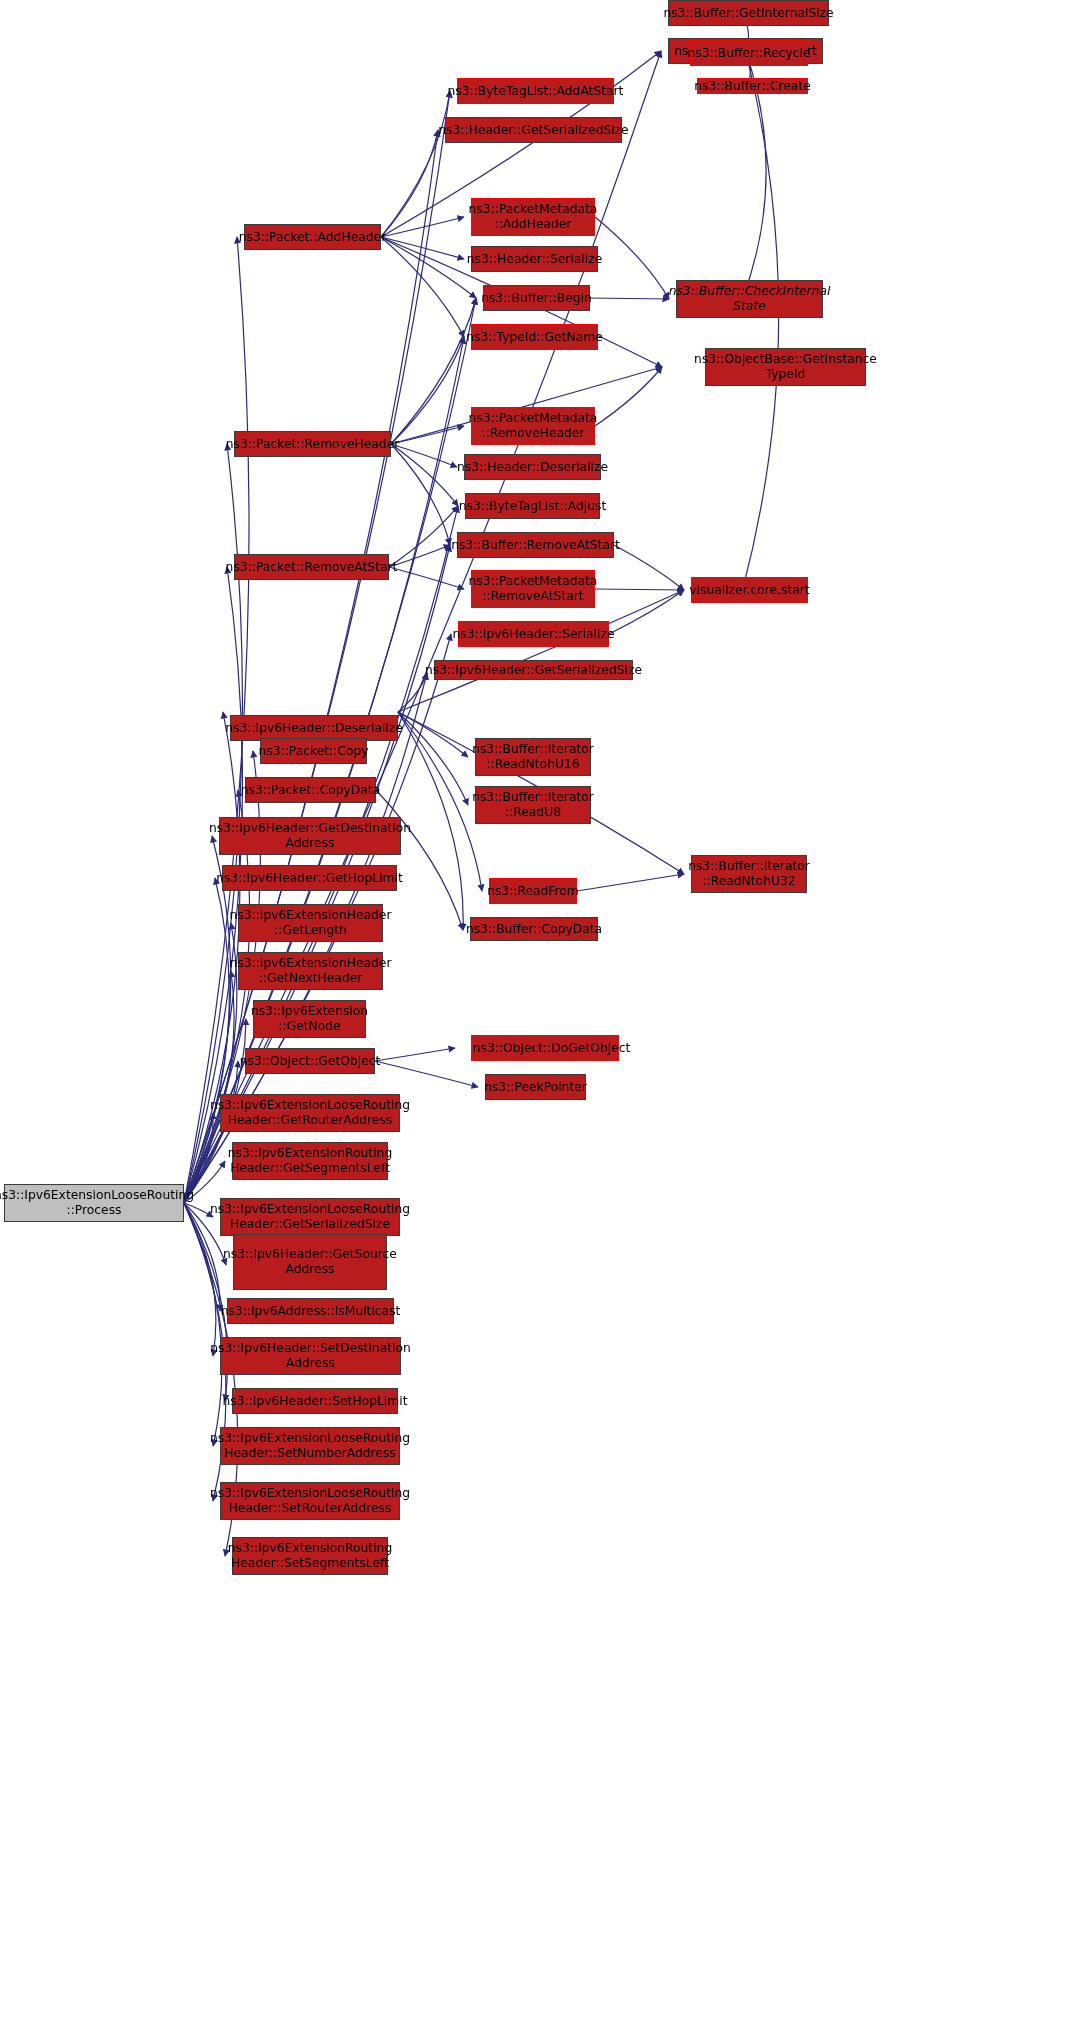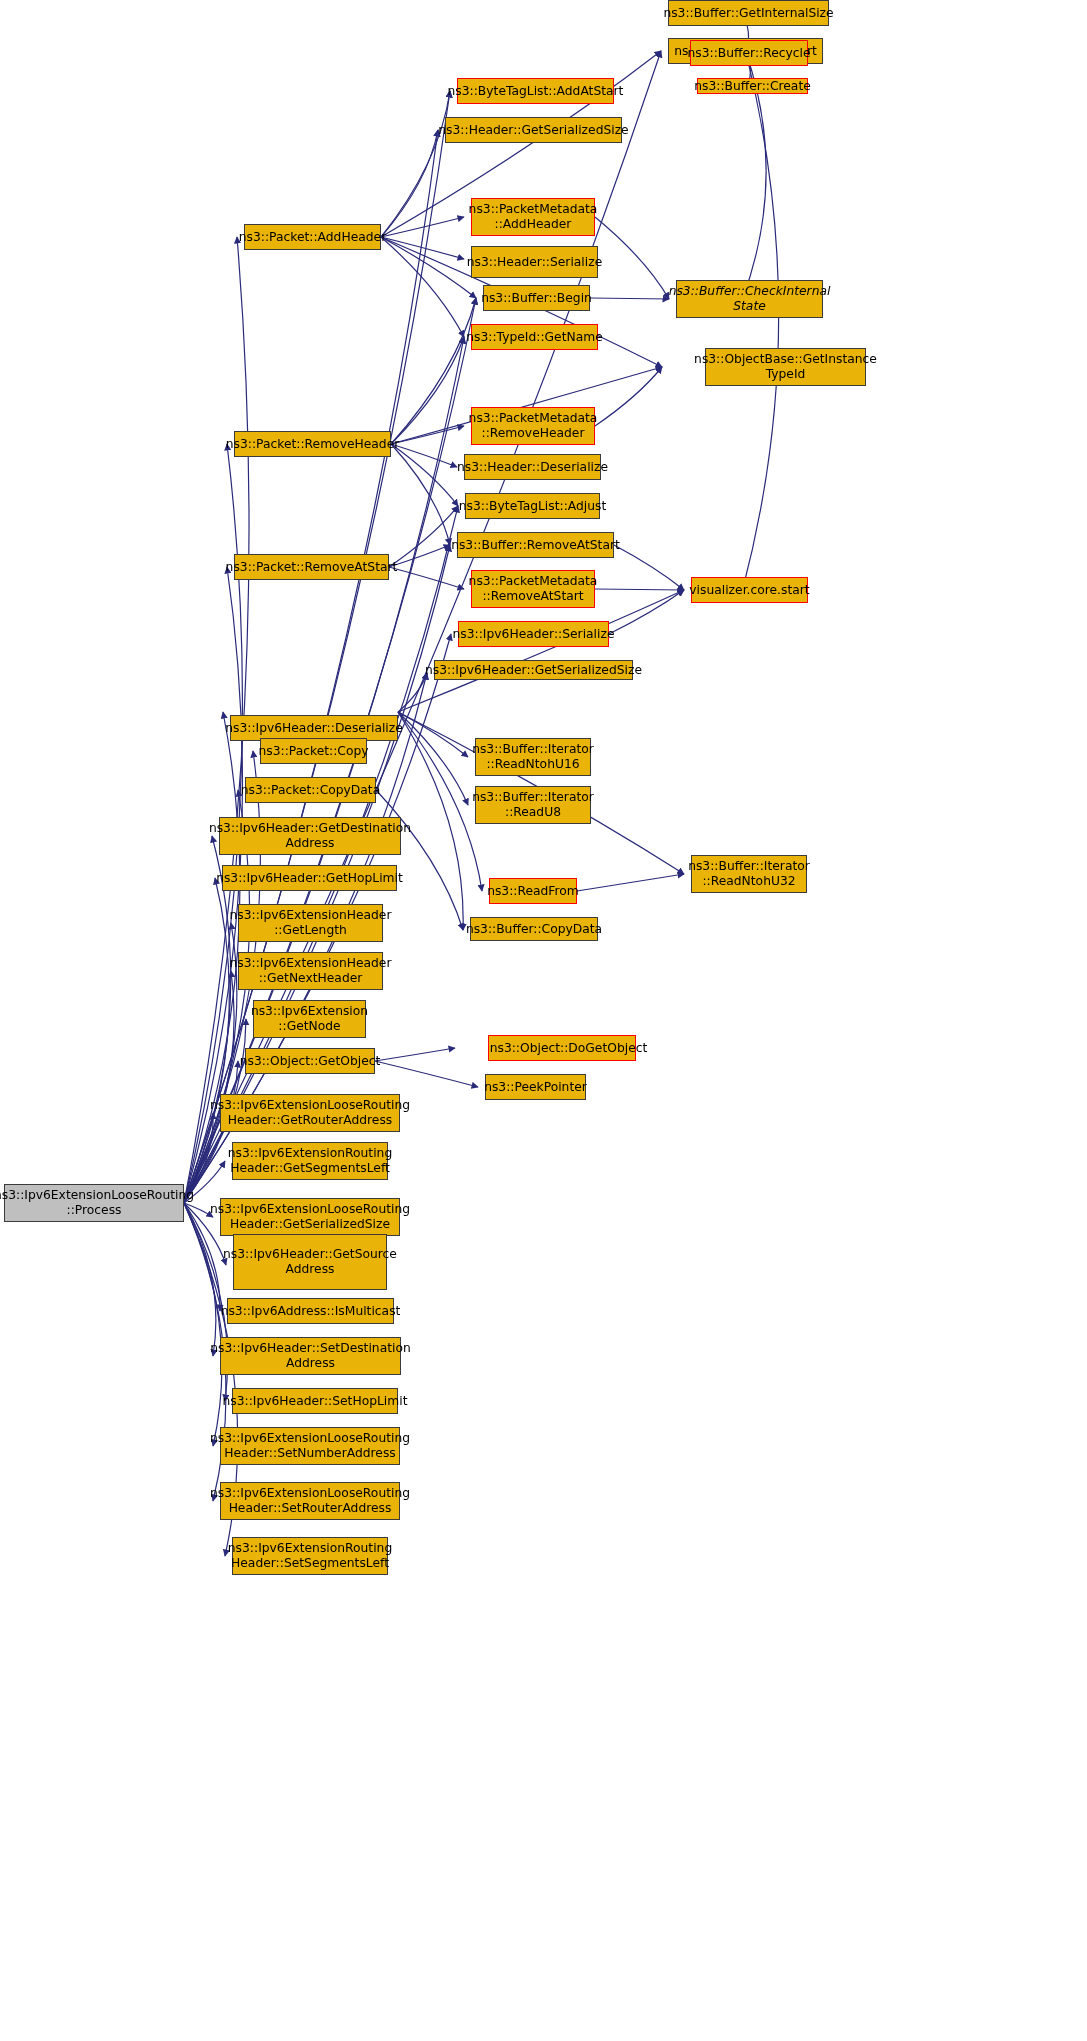--- a/index.html
+++ b/index.html
@@ -15,21 +15,21 @@
     pointer-events:none;
   }
   .node{
     position:absolute;
     box-sizing:border-box;
     display:flex;align-items:center;justify-content:center;
     text-align:center;
     font-size:12.3px;
     line-height:1.22;
     color:#000000;
-    background:#eab308;
+    background:#b91c1c;
     border:1px solid #3b3b3b;
     white-space:pre-line;
     padding:0 3px;
     z-index:5;
   }
   .node.red{ border:1px solid #ff0000; }
   .node.root{
     background:#bfbfbf;
     border:1px solid #3b3b3b;
   }
@@ -123,21 +123,21 @@
 ::Process</div>
       <div class="node" style="left: 668px; top: 38px; width: 155px; height: 26px;">ns3::Buffer::AddAtStart</div>
       <div class="node" style="left: 668px; top: 0px; width: 161px; height: 26px;">ns3::Buffer::GetInternalSize</div>
       <div class="node red" style="left: 690px; top: 40px; width: 118px; height: 26px;">ns3::Buffer::Recycle</div>
       <div class="node red" style="left: 697px; top: 78px; width: 111px; height: 16px;">ns3::Buffer::Create</div>
       <div class="node red" style="left: 457px; top: 78px; width: 157px; height: 26px;">ns3::ByteTagList::AddAtStart</div>
       <div class="node" style="left: 445px; top: 117px; width: 177px; height: 26px;">ns3::Header::GetSerializedSize</div>
       <div class="node" style="left: 244px; top: 224px; width: 137px; height: 26px;">ns3::Packet::AddHeader</div>
       <div class="node red" style="left: 471px; top: 198px; width: 124px; height: 38px;">ns3::PacketMetadata
 ::AddHeader</div>
-      <div class="node" style="left: 471px; top: 246px; width: 127px; height: 32px;">ns3::Header::Serialize</div>
+      <div class="node" style="left: 471px; top: 246px; width: 127px; height: 26px;">ns3::Header::Serialize</div>
       <div class="node" style="left: 483px; top: 285px; width: 107px; height: 26px;">ns3::Buffer::Begin</div>
       <div class="node red" style="left: 471px; top: 324px; width: 127px; height: 26px;">ns3::TypeId::GetName</div>
       <div class="node" style="left: 676px; top: 280px; width: 147px; height: 38px; font-style: italic;">ns3::Buffer::CheckInternal
 State</div>
       <div class="node" style="left: 669px; top: 348px; width: 161px; height: 38px; margin-left: 36px;">ns3::ObjectBase::GetInstance
 TypeId</div>
       <div class="node" style="left: 234px; top: 431px; width: 157px; height: 26px;">ns3::Packet::RemoveHeader</div>
       <div class="node red" style="left: 471px; top: 407px; width: 124px; height: 38px;">ns3::PacketMetadata
 ::RemoveHeader</div>
       <div class="node" style="left: 464px; top: 454px; width: 137px; height: 26px;">ns3::Header::Deserialize</div>
@@ -163,21 +163,21 @@
       <div class="node" style="left: 219px; top: 817px; width: 182px; height: 38px;">ns3::Ipv6Header::GetDestination
 Address</div>
       <div class="node" style="left: 222px; top: 865px; width: 175px; height: 26px;">ns3::Ipv6Header::GetHopLimit</div>
       <div class="node" style="left: 238px; top: 904px; width: 145px; height: 38px;">ns3::Ipv6ExtensionHeader
 ::GetLength</div>
       <div class="node" style="left: 238px; top: 952px; width: 145px; height: 38px;">ns3::Ipv6ExtensionHeader
 ::GetNextHeader</div>
       <div class="node" style="left: 253px; top: 1000px; width: 113px; height: 38px;">ns3::Ipv6Extension
 ::GetNode</div>
       <div class="node" style="left: 245px; top: 1048px; width: 130px; height: 26px;">ns3::Object::GetObject</div>
-      <div class="node red" style="left: 488px; top: 1035px; width: 148px; height: 26px; padding-left: 16px;">ns3::Object::DoGetObject</div>
+      <div class="node red" style="left: 471px; top: 1035px; width: 148px; height: 26px; padding-left: 16px;">ns3::Object::DoGetObject</div>
       <div class="node" style="left: 485px; top: 1074px; width: 101px; height: 26px;">ns3::PeekPointer</div>
       <div class="node" style="left: 220px; top: 1094px; width: 180px; height: 38px;">ns3::Ipv6ExtensionLooseRouting
 Header::GetRouterAddress</div>
       <div class="node" style="left: 232px; top: 1142px; width: 156px; height: 38px;">ns3::Ipv6ExtensionRouting
 Header::GetSegmentsLeft</div>
       <div class="node" style="left: 220px; top: 1198px; width: 180px; height: 38px;">ns3::Ipv6ExtensionLooseRouting
 Header::GetSerializedSize</div>
       <div class="node" style="left: 233px; top: 1234px; width: 154px; height: 56px;">ns3::Ipv6Header::GetSource
 Address</div>
       <div class="node" style="left: 227px; top: 1298px; width: 167px; height: 26px;">ns3::Ipv6Address::IsMulticast</div>

